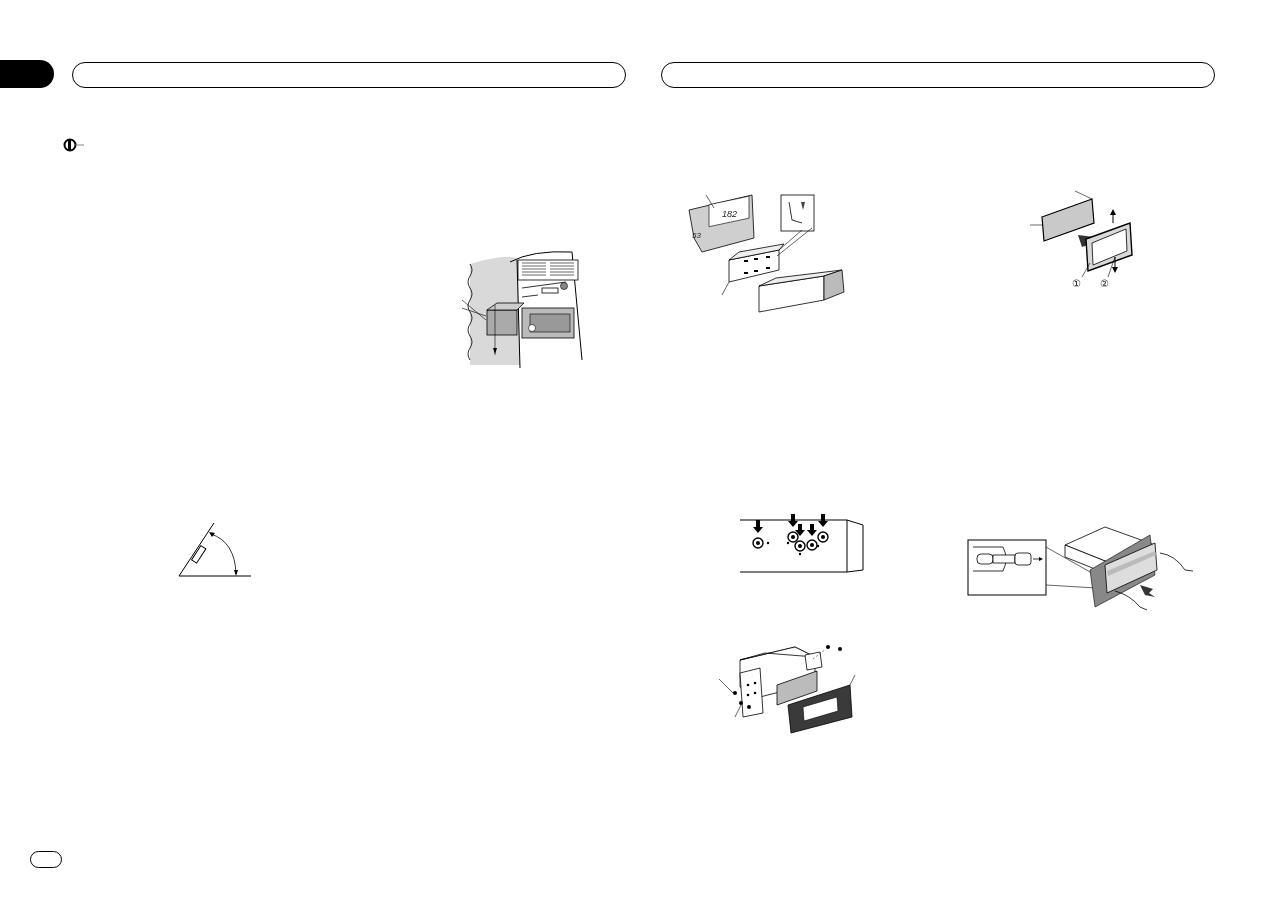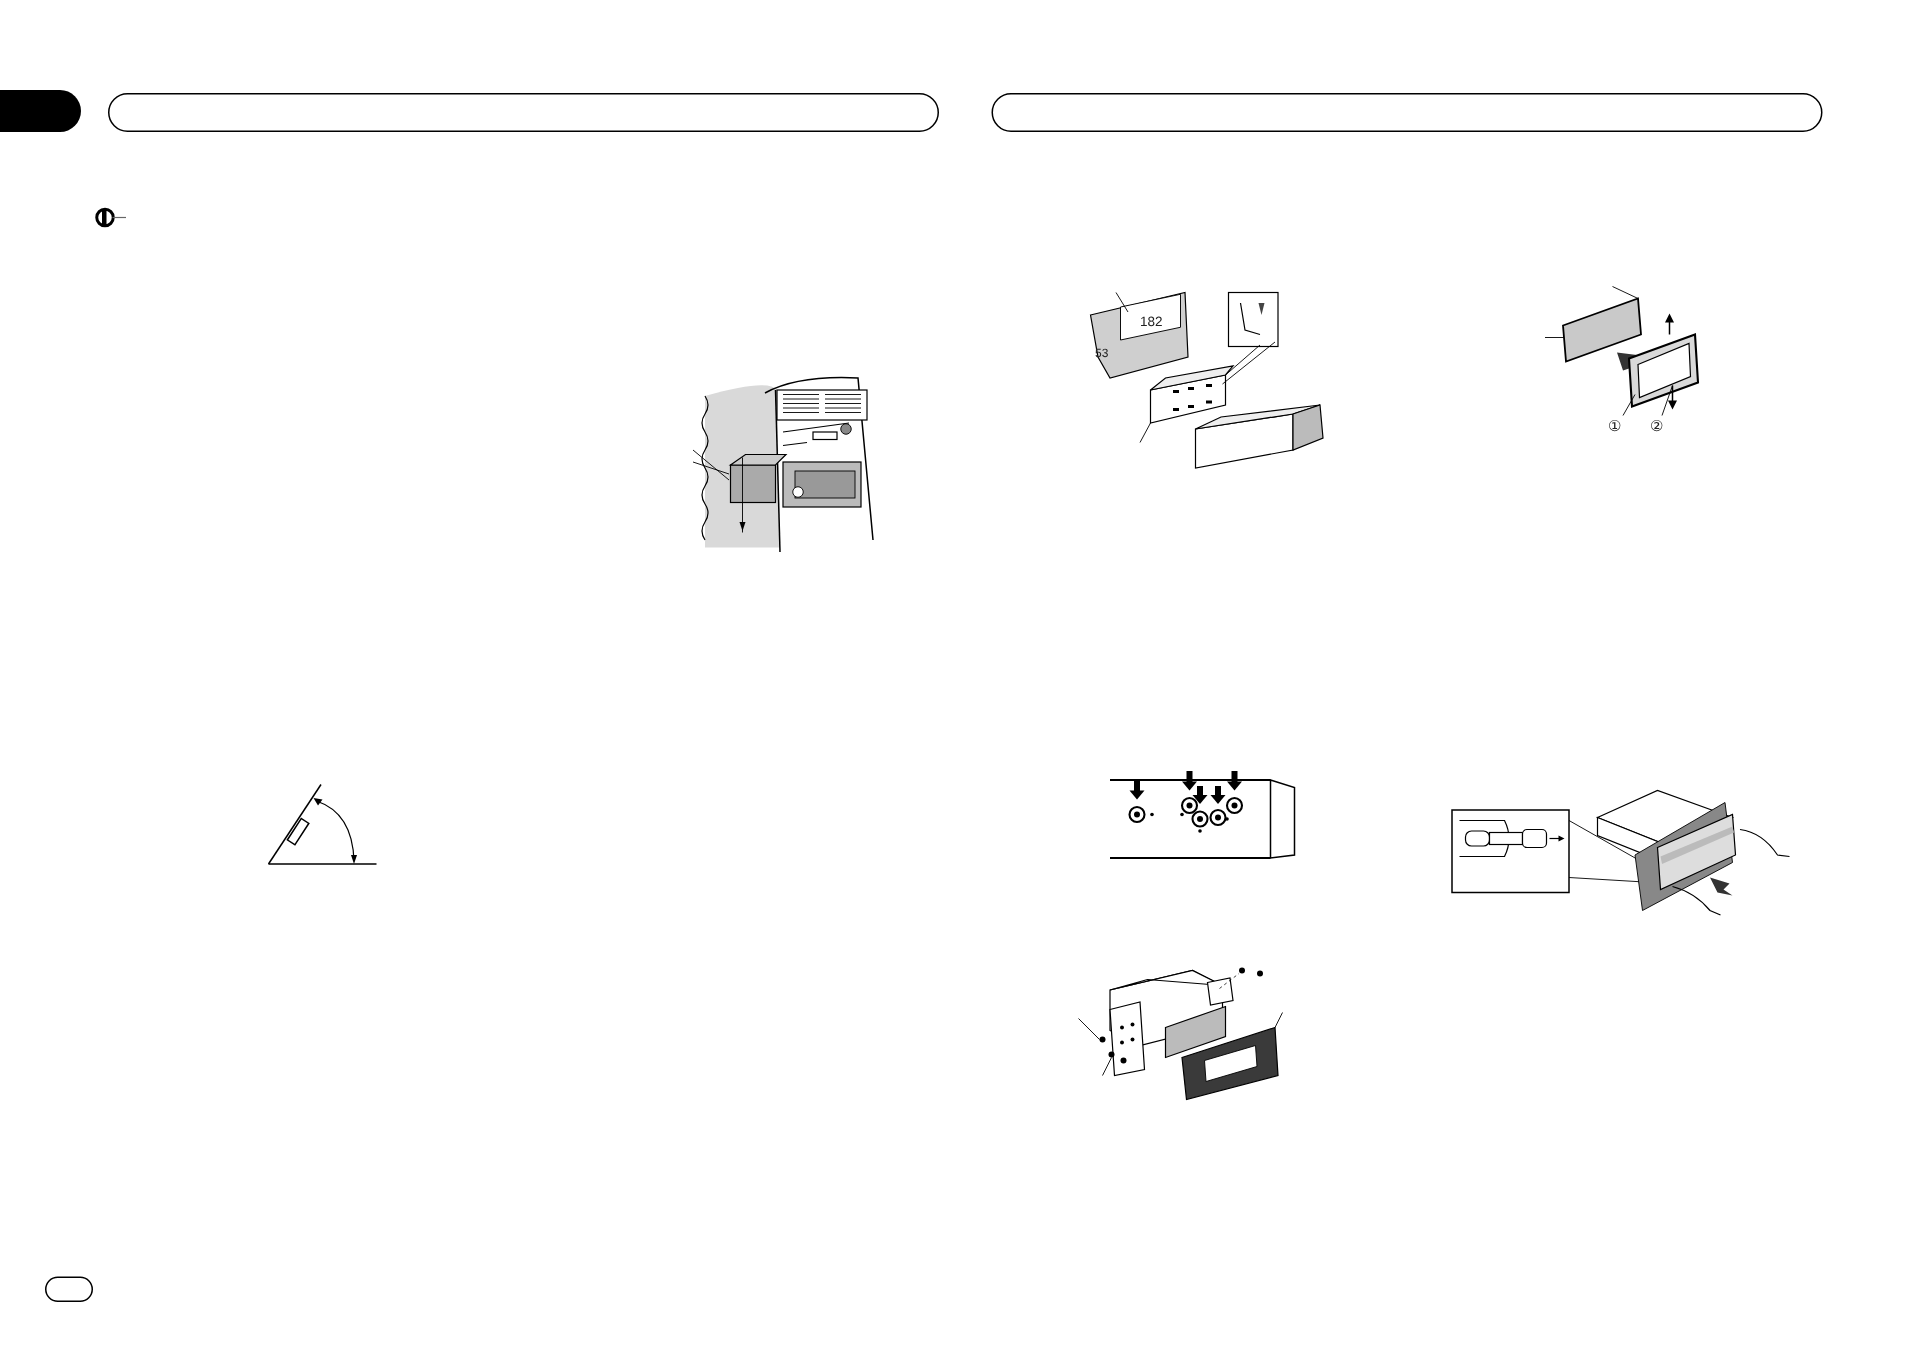--- a/index.html
+++ b/index.html
@@ -71,21 +71,21 @@
     <line x1="4" y1="56" x2="76" y2="56" stroke="#000" stroke-width="1"></line>
     <line x1="4" y1="56" x2="39" y2="3" stroke="#000" stroke-width="1"></line>
     <rect x="21" y="26" width="6" height="17" fill="#fff" stroke="#000" stroke-width="1" transform="rotate(33 24 34)"></rect>
     <path d="M36,14 Q60,22 61,54" fill="none" stroke="#000" stroke-width="0.8"></path>
     <polygon points="59,50 63,50 61,56" fill="#000"></polygon>
     <polygon points="34,12 40,13 37,17" fill="#000"></polygon>
     <text class="lbl" x="52" y="40"></text>
   </svg>
 </div>
 
-<div class="abs" style="left:722px;top:190px;width:175px;height:125px;">
+<div class="abs" style="left:684px;top:190px;width:175px;height:125px;font-style:italic;">
   <svg width="175" height="125" viewBox="0 0 175 125">
     <polygon points="5,20 68,5 70,48 18,62 10,48" fill="#cfcfcf" stroke="#000" stroke-width="0.8"></polygon>
     <rect x="25" y="20" width="40" height="22" fill="#fff" stroke="#000" stroke-width="0.6" transform="skewY(-12)"></rect>
     <text class="lbl" x="38" y="27" style="font-size:9px">182</text>
     <text class="lbl" x="8" y="48" style="font-size:8px">53</text>
     <line x1="22" y1="5" x2="30" y2="18" stroke="#000" stroke-width="0.6"></line>
     <rect x="97" y="5" width="33" height="36" fill="#fff" stroke="#000" stroke-width="0.8"></rect>
     <path d="M105,12 L108,30 L118,33" fill="none" stroke="#000" stroke-width="0.8"></path>
     <polygon points="117,12 121,12 119,20" fill="#444"></polygon>
     <polygon points="45,70 95,60 95,80 45,92" fill="#fff" stroke="#000" stroke-width="0.8"></polygon>

